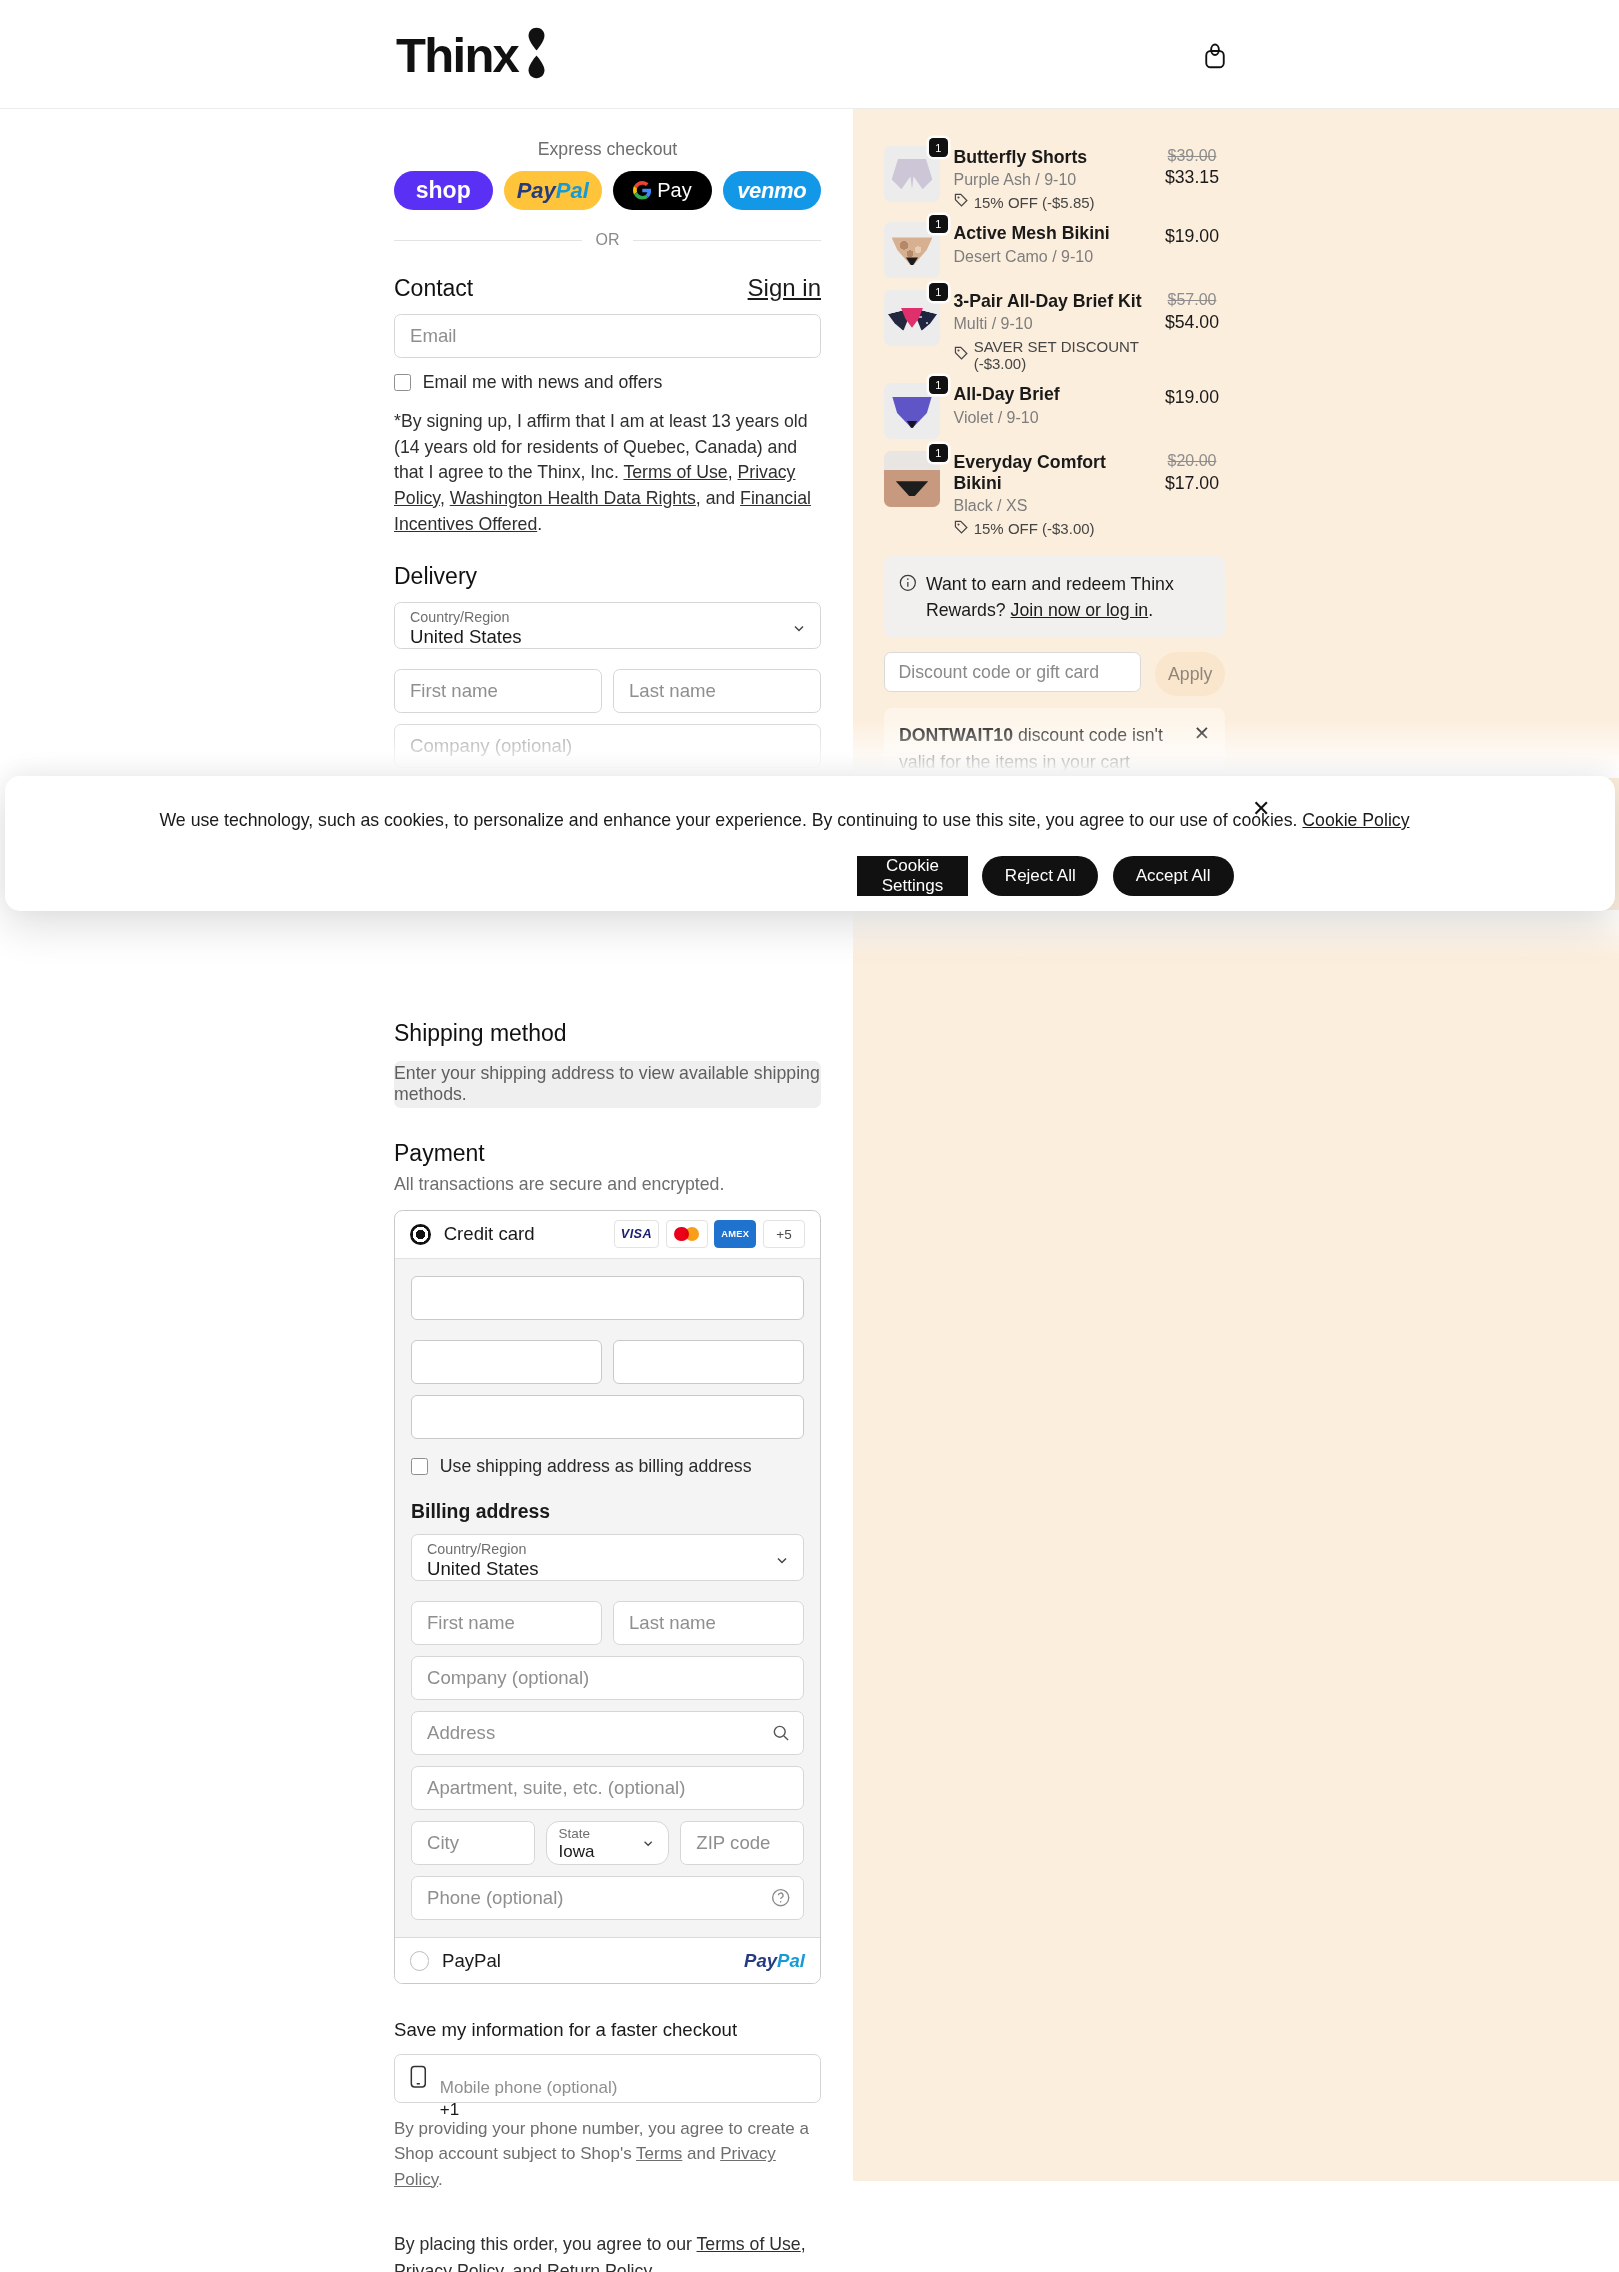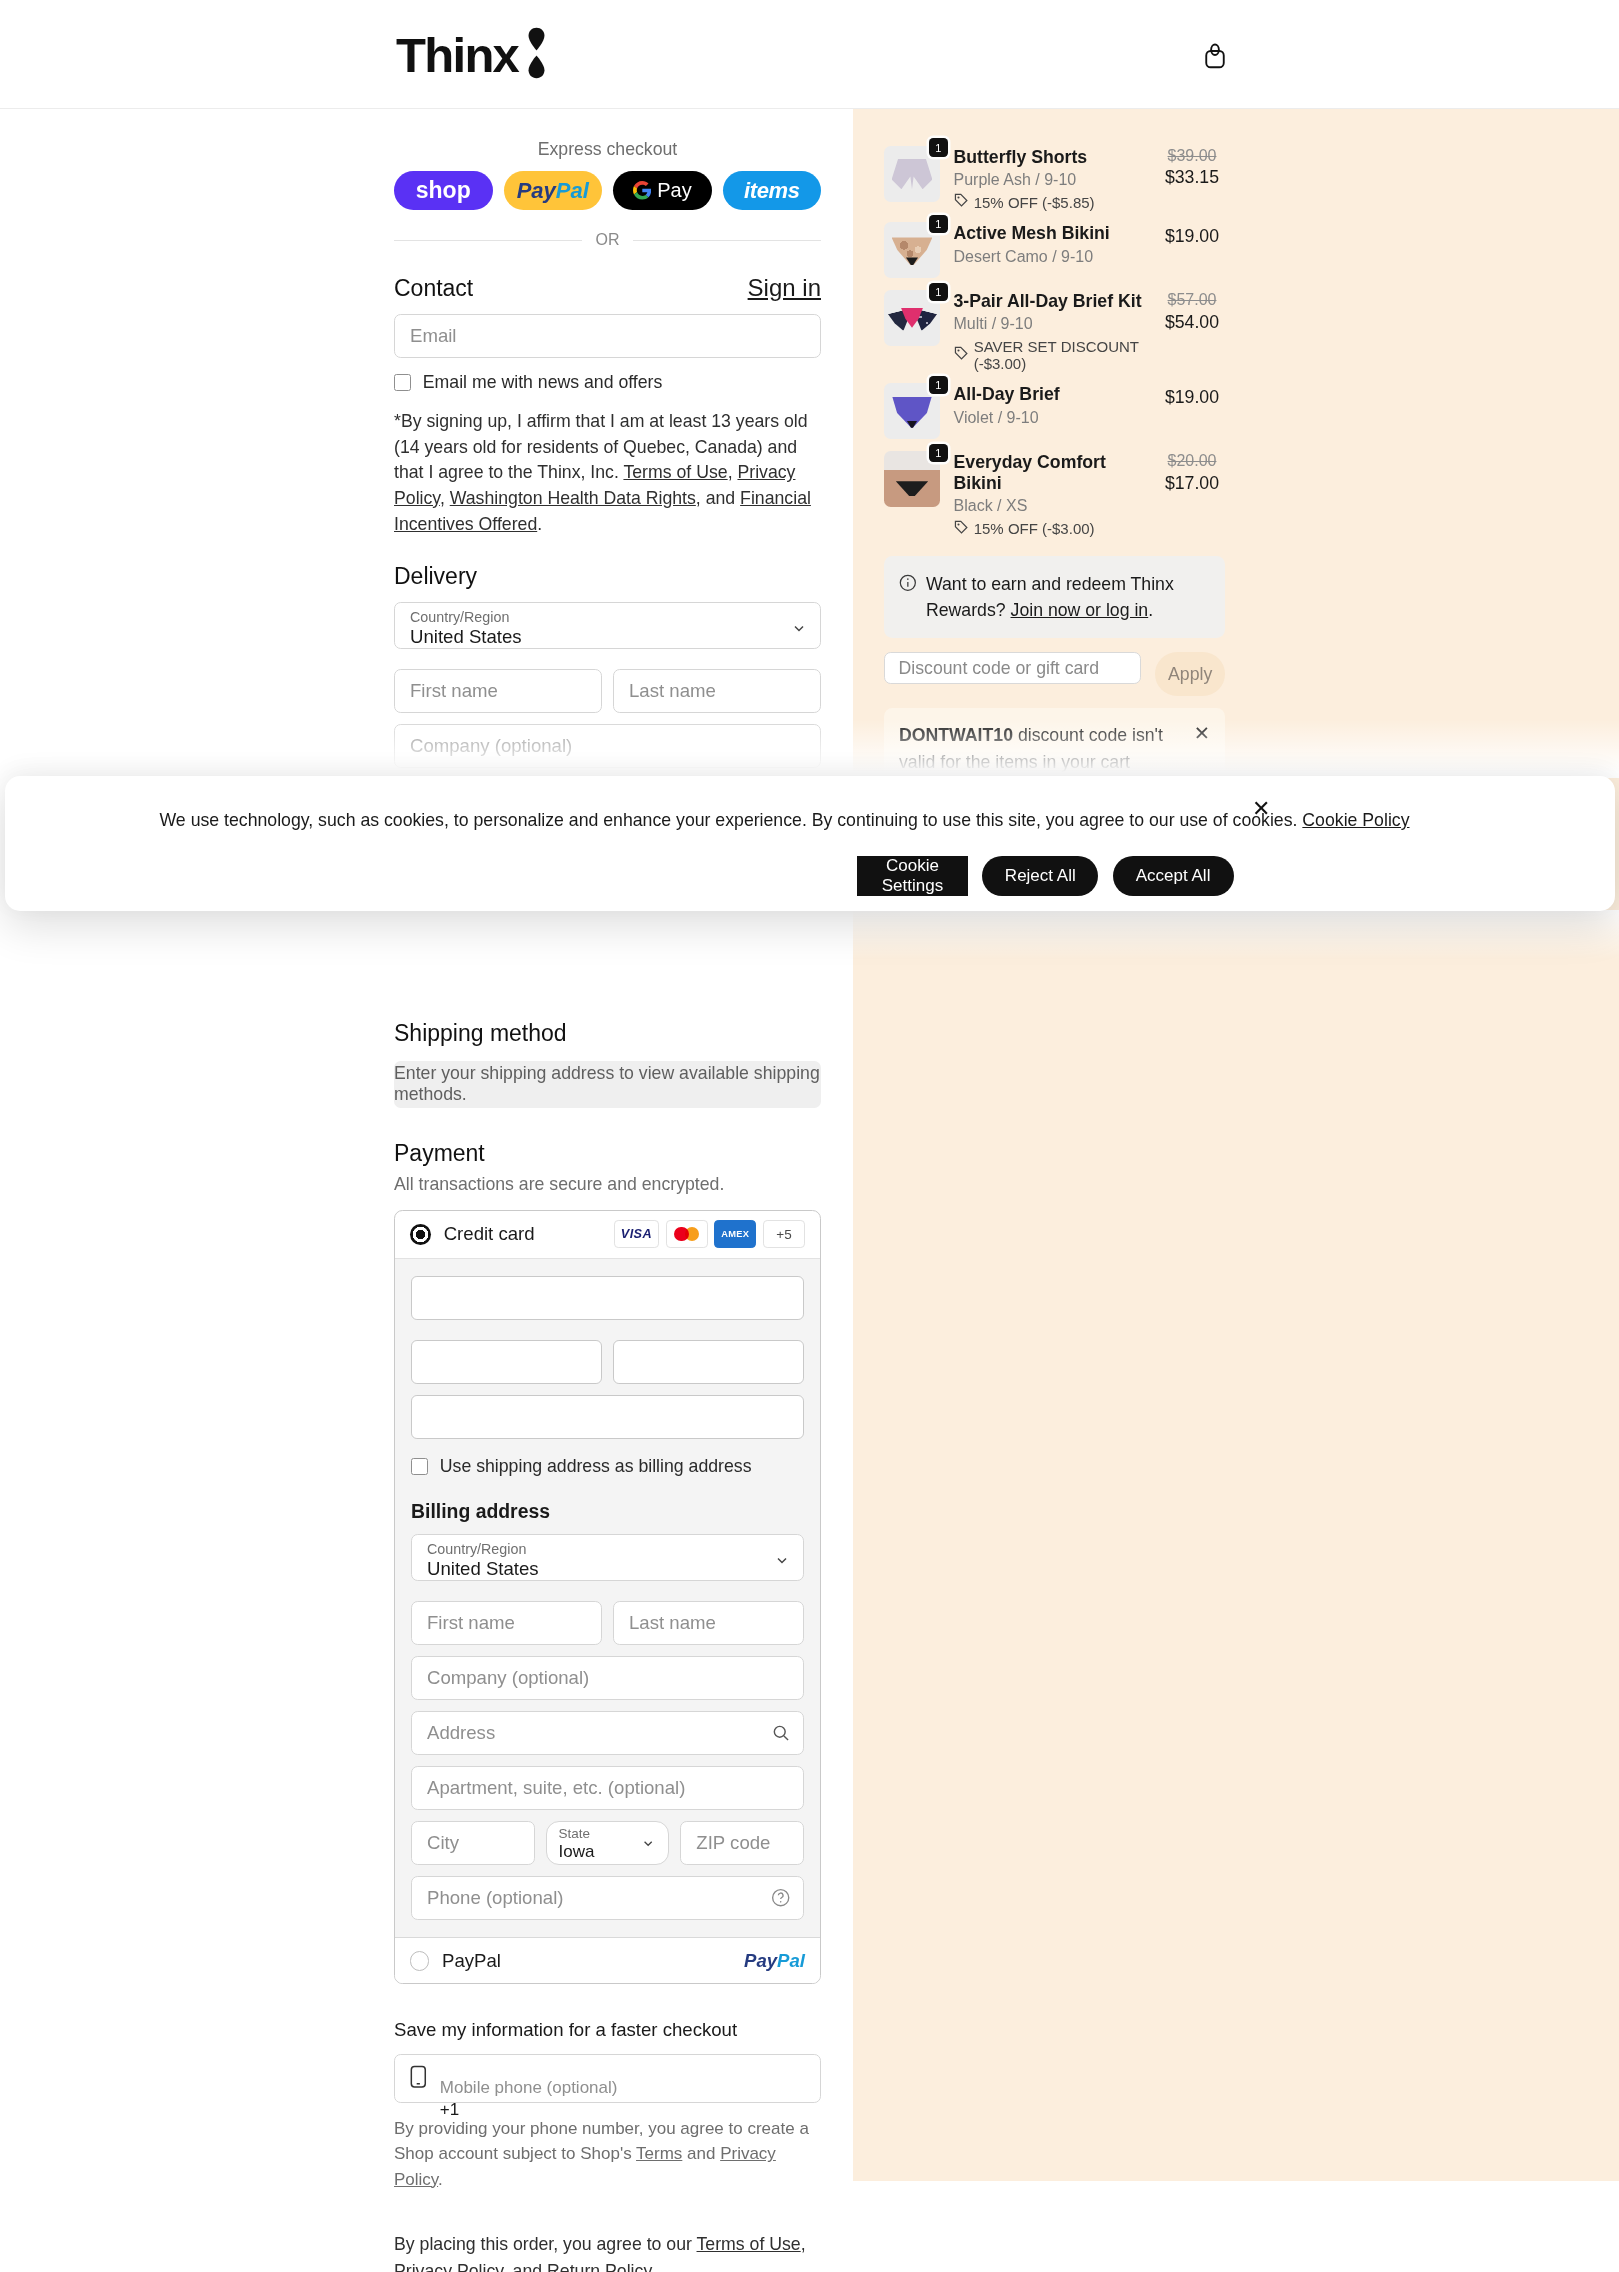--- a/index.html
+++ b/index.html
@@ -39,21 +39,21 @@
   .kit-2 { left:17px; bottom:18.6px; background:#df2f6d; clip-path:polygon(0 0,100% 0,80% 55%,50% 100%,20% 55%); z-index:1; }
   .kit-3 { left:29px; background:#1f2440; background-image:radial-gradient(circle 1.3px at 30% 35%, #aab 0 1.3px, transparent 1.3px), radial-gradient(circle 1.3px at 65% 55%, #aab 0 1.3px, transparent 1.3px); clip-path:polygon(0 0,100% 0,80% 55%,50% 100%,20% 55%); transform:rotate(14deg); }
   .t-allday::before { content:""; position:absolute; left:8.4px; right:8.4px; top:13.5px; bottom:11.8px; background:#5f55c6; clip-path:polygon(0 0,100% 0,88% 52%,52% 100%,48% 100%,12% 52%); }
   .t-allday::after { content:""; position:absolute; left:23px; right:23px; bottom:11.8px; height:6.7px; background:#17141f; clip-path:polygon(0 0,100% 0,60% 100%,40% 100%); }
   .t-photo { background:linear-gradient(to bottom, #e9e5e2 0 34%, #c79a80 34% 100%); }
   .t-photo::before { content:""; position:absolute; left:11.8px; right:11.8px; top:30px; height:15px; background:#1d1d1d; clip-path:polygon(0 0,100% 0,58% 100%,42% 100%); }
 
   .rewards-box { background:#f1f0ee; border-radius:8.4px; padding:14.3px 15px; display:flex; gap:9.3px; font-size:17.7px; line-height:1.5; color:#1a1a1a; margin-top:19.4px; }
   .link { text-decoration:underline; cursor:pointer; }
   .discount-row { display:flex; gap:14.3px; margin-top:14.3px; }
-  .discount-input { flex:1; height:32px; background:#fff; border:1.3px solid #d9d9d9; border-radius:6.7px; font-size:17.7px; padding:0 13.5px; color:#1a1a1a; font-family:inherit; }
+  .discount-input { flex:1; height:40px; background:#fff; border:1.3px solid #d9d9d9; border-radius:6.7px; font-size:17.7px; padding:0 13.5px; color:#1a1a1a; font-family:inherit; }
   .discount-input::placeholder { color:#8a8a8a; }
   .apply-btn { width:96px; height:44px; border-radius:22px; background:#f9e6cd; color:#90857a; font-size:17.7px; border:none; font-family:inherit; cursor:pointer; }
   .error-box { background:#fdf5e9; border-radius:8.4px; padding:14.3px 15px; font-size:17.7px; line-height:1.5; display:flex; gap:10px; margin-top:11.8px; color:#1a1a1a; }
   .error-text { flex:1; }
   .error-close { font-size:19.4px; line-height:1; cursor:pointer; padding-top:1.7px; }
   .totals { margin-top:23.6px; }
   .total-row { display:flex; justify-content:space-between; font-size:17.7px; margin-bottom:12.7px; align-items:baseline; }
   .t-strong { font-weight:600; }
   .t-gray { color:#8f8f8f; }
   .grand-label { font-size:20px; font-weight:700; }
@@ -315,21 +315,21 @@
           <svg width="18.6" height="18.6" viewBox="0 0 48 48">
             <path fill="#EA4335" d="M24 9.5c3.54 0 6.71 1.22 9.21 3.6l6.85-6.85C35.9 2.38 30.47 0 24 0 14.62 0 6.51 5.38 2.56 13.22l7.98 6.19C12.43 13.72 17.74 9.5 24 9.5z"></path>
             <path fill="#4285F4" d="M46.98 24.55c0-1.57-.15-3.09-.38-4.55H24v9.02h12.94c-.58 2.96-2.26 5.48-4.78 7.18l7.73 6c4.51-4.18 7.09-10.36 7.09-17.65z"></path>
             <path fill="#FBBC05" d="M10.53 28.59c-.48-1.45-.76-2.99-.76-4.59s.27-3.14.76-4.59l-7.98-6.19C.92 16.46 0 20.12 0 24c0 3.88.92 7.54 2.56 10.78l7.97-6.19z"></path>
             <path fill="#34A853" d="M24 48c6.48 0 11.93-2.13 15.89-5.81l-7.73-6c-2.15 1.45-4.92 2.3-8.16 2.3-6.26 0-11.57-4.22-13.47-9.91l-7.98 6.19C6.51 42.62 14.62 48 24 48z"></path>
           </svg>
         </span>
       <span>Pay</span>
     </button>
     <button class="xbtn xbtn-venmo">
-        <span>items</span>
+        <span>venmo</span>
       </button>
   </div>
 
   <div class="or-divider">
     <span class="line"></span>
       <span>OR</span>
       <span class="line"></span>
   </div>
 
   <div class="contact-head">

